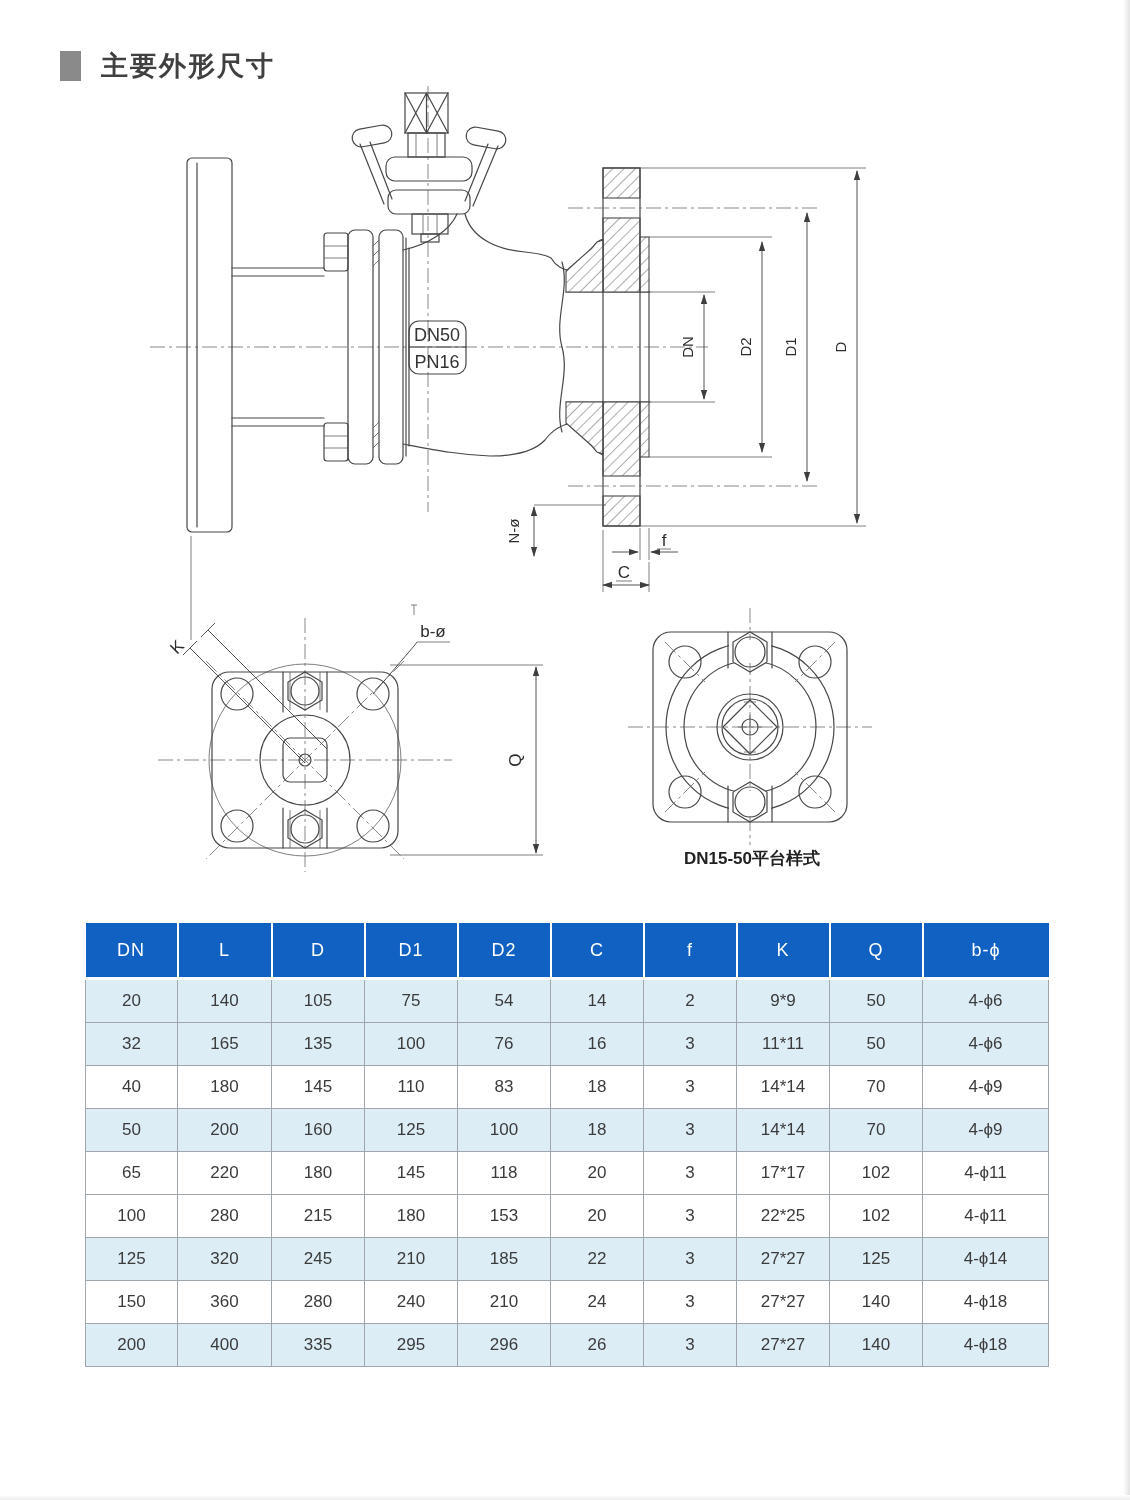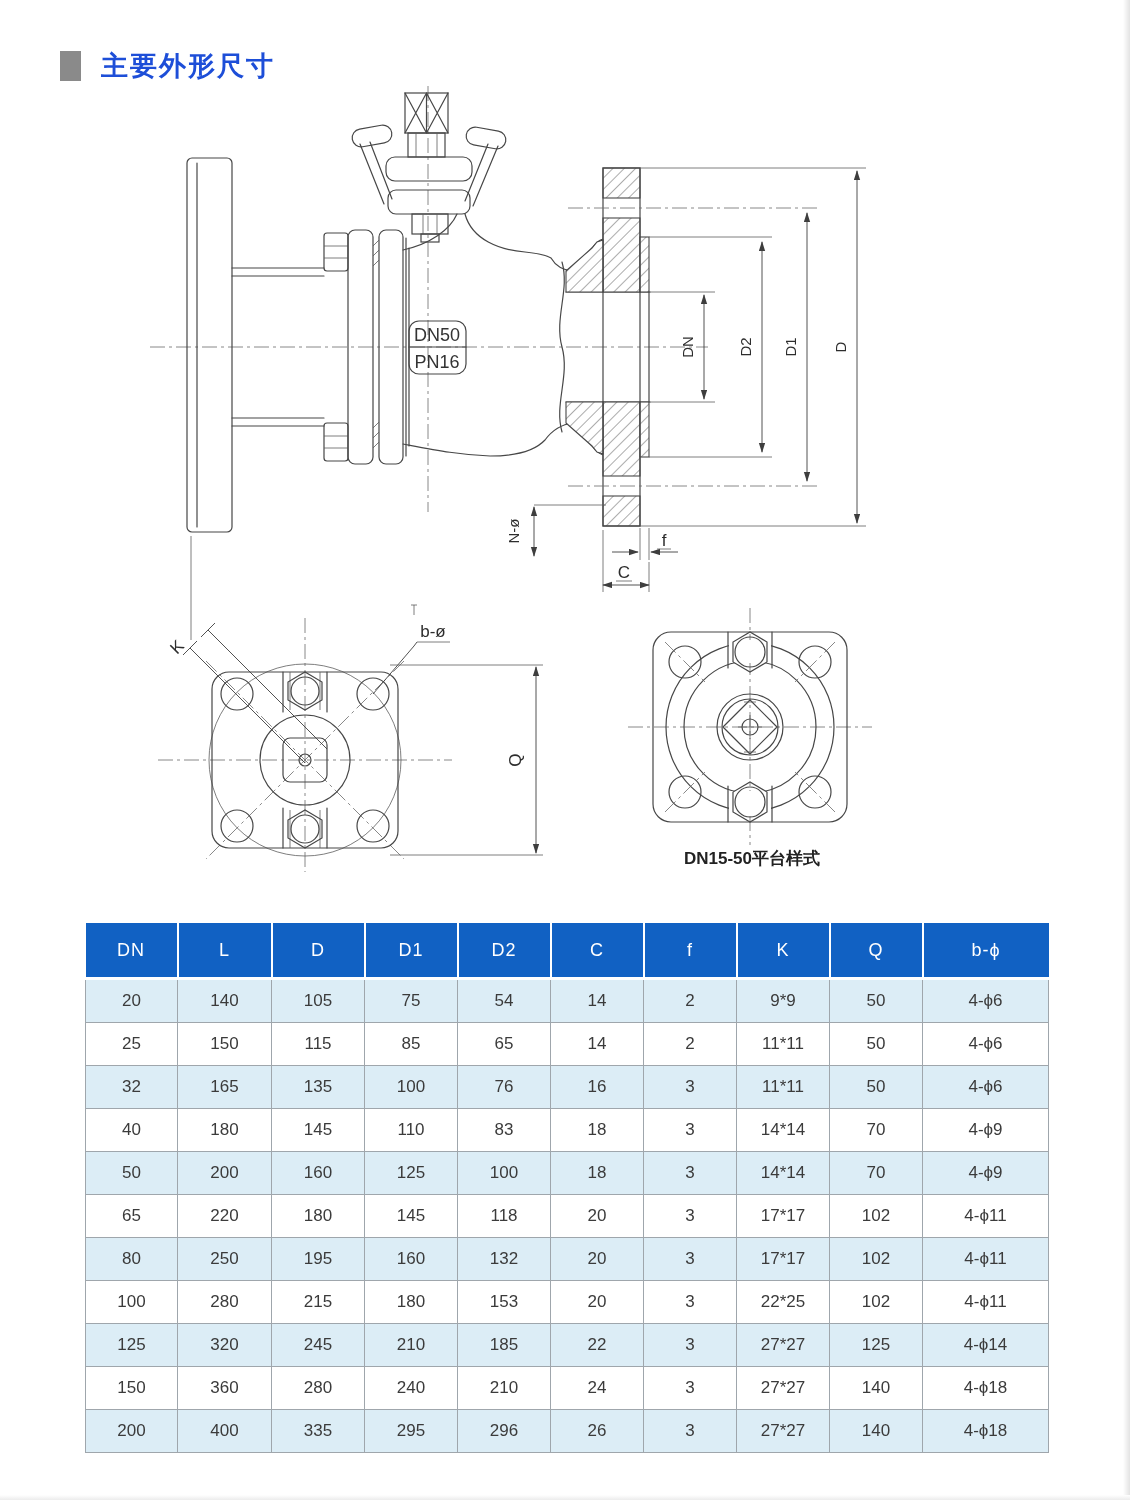--- a/index.html
+++ b/index.html
@@ -8,21 +8,21 @@
     font-family:"Liberation Sans", sans-serif;overflow:hidden;
   }
   .page-edge{position:absolute;right:0;top:0;width:7px;height:100%;
     background:linear-gradient(to right,#ffffff,#e3e3e3);}
   .page-edge-bottom{position:absolute;left:0;bottom:0;width:100%;height:5px;
     background:linear-gradient(to bottom,#ffffff,#ececec);}
 
   
   .section-header{position:absolute;left:60px;top:48px;display:flex;align-items:center;}
   .section-bullet{width:21px;height:30px;background:#8a8a8a;display:inline-block;}
-  .section-title{margin:0 16px 0 20px;font-size:27px;font-weight:bold;color:#1d4ed8;
+  .section-title{margin:0 16px 0 20px;font-size:27px;font-weight:bold;color:#404040;
     letter-spacing:2px;font-family:"Liberation Sans", sans-serif;}
 
   
   svg.drawing{position:absolute;left:0;top:0;}
   .ol{stroke:#474747;stroke-width:1.2;fill:none;stroke-linecap:round;}
   .tl{stroke:#5d5d5d;stroke-width:0.8;fill:none;}
   .cl{stroke:#6a6a6a;stroke-width:0.8;fill:none;stroke-dasharray:15 4 3 4;}
   .dim{stroke:#3e3e3e;stroke-width:0.9;fill:none;}
   text.cad{font-family:"Liberation Sans", sans-serif;font-size:15px;fill:#2d2d2d;}
   text.cad-s{font-family:"Liberation Sans", sans-serif;font-size:17px;fill:#2d2d2d;}
@@ -270,32 +270,20 @@
           <td>140</td>
           <td>105</td>
           <td>75</td>
           <td>54</td>
           <td>14</td>
           <td>2</td>
           <td>9*9</td>
           <td>50</td>
           <td>4-ϕ6</td>
         </tr>
-        <tr>
-          <td>25</td>
-          <td>150</td>
-          <td>115</td>
-          <td>85</td>
-          <td>65</td>
-          <td>14</td>
-          <td>2</td>
-          <td>11*11</td>
-          <td>50</td>
-          <td>4-ϕ6</td>
-        </tr>
         <tr class="alt">
           <td>32</td>
           <td>165</td>
           <td>135</td>
           <td>100</td>
           <td>76</td>
           <td>16</td>
           <td>3</td>
           <td>11*11</td>
           <td>50</td>
@@ -330,32 +318,20 @@
           <td>220</td>
           <td>180</td>
           <td>145</td>
           <td>118</td>
           <td>20</td>
           <td>3</td>
           <td>17*17</td>
           <td>102</td>
           <td>4-ϕ11</td>
         </tr>
-        <tr class="alt">
-          <td>80</td>
-          <td>250</td>
-          <td>195</td>
-          <td>160</td>
-          <td>132</td>
-          <td>20</td>
-          <td>3</td>
-          <td>17*17</td>
-          <td>102</td>
-          <td>4-ϕ11</td>
-        </tr>
         <tr>
           <td>100</td>
           <td>280</td>
           <td>215</td>
           <td>180</td>
           <td>153</td>
           <td>20</td>
           <td>3</td>
           <td>22*25</td>
           <td>102</td>

